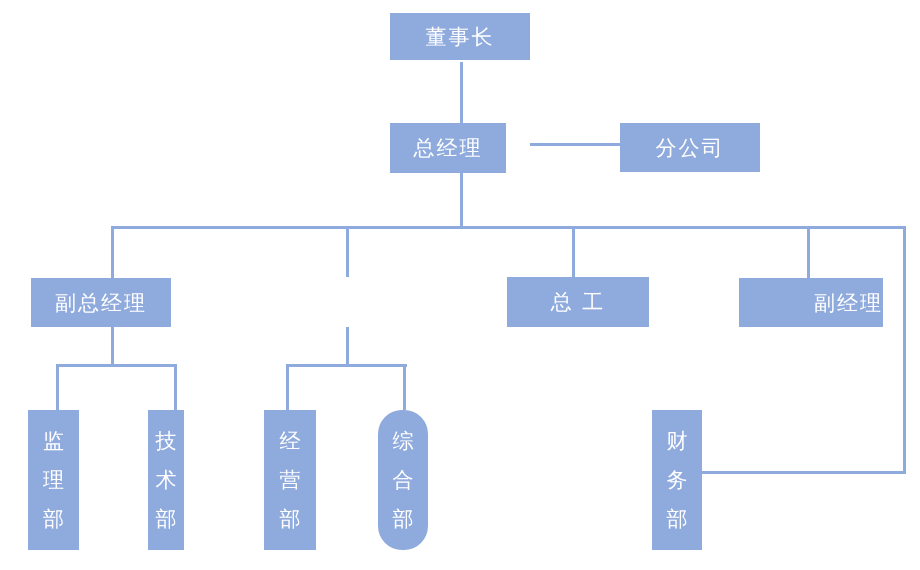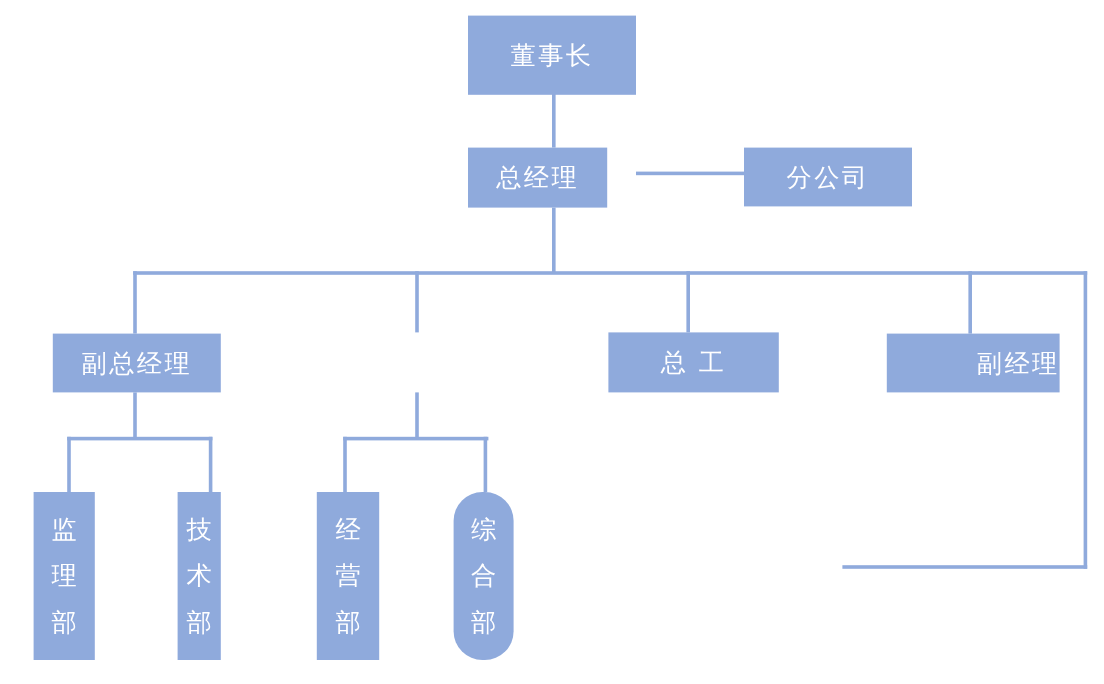--- a/index.html
+++ b/index.html
@@ -11,24 +11,24 @@
     position:absolute;background:#8faadc;color:#ffffff;
     display:flex;align-items:center;justify-content:center;
     font-size:21px;letter-spacing:2px;box-sizing:border-box;
   }
   .vnode .lbl{
     width:1.1em;word-break:break-all;text-align:center;
     line-height:39px;letter-spacing:0;
   }
   .line{position:absolute;background:#8faadc;}
   
-  .n-chairman   {left:390px;top:13px; width:140px;height:66px;}
+  .n-chairman   {left:390px;top:13px; width:140px;height:47px;}
   .n-gm         {left:390px;top:123px;width:116px;height:50px;}
   .n-branch     {left:620px;top:123px;width:140px;height:49px;}
-  .n-deputy-gm  {left:44px; top:278px;width:140px;height:49px;}
+  .n-deputy-gm  {left:31px; top:278px;width:140px;height:49px;}
   .n-exec-dgm   {left:272px;top:277px;width:151px;height:50px;letter-spacing:1px;}
   .n-chief-eng  {left:507px;top:277px;width:142px;height:50px;}
   .n-deputy-mgr {left:739px;top:278px;width:144px;height:49px;justify-content:flex-end;}
   
   .n-supervision{left:28px; top:410px;width:51px;height:140px;}
   .n-technical  {left:148px;top:410px;width:36px;height:140px;}
   .n-operations {left:264px;top:410px;width:52px;height:140px;}
   .n-general    {left:378px;top:410px;width:50px;height:140px;border-radius:24px;}
   .n-finance    {left:652px;top:410px;width:50px;height:140px;}
   
@@ -99,14 +99,17 @@
   </div>
   <div class="node vnode n-technical">
     <span class="lbl">技术部</span>
   </div>
   <div class="node vnode n-operations">
     <span class="lbl">经营部</span>
   </div>
   <div class="node vnode n-general">
     <span class="lbl">综合部</span>
   </div>
+  <div class="node vnode n-finance">
+    <span class="lbl">财务部</span>
+  </div>
 
 </div>
 
 </body></html>

